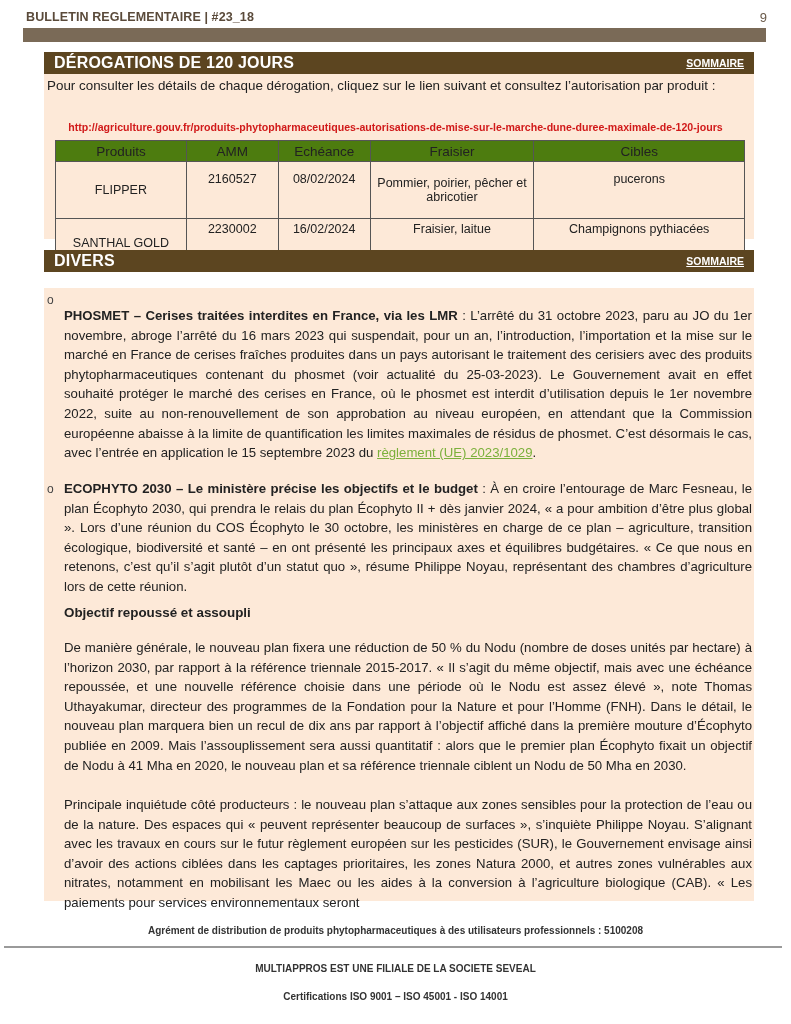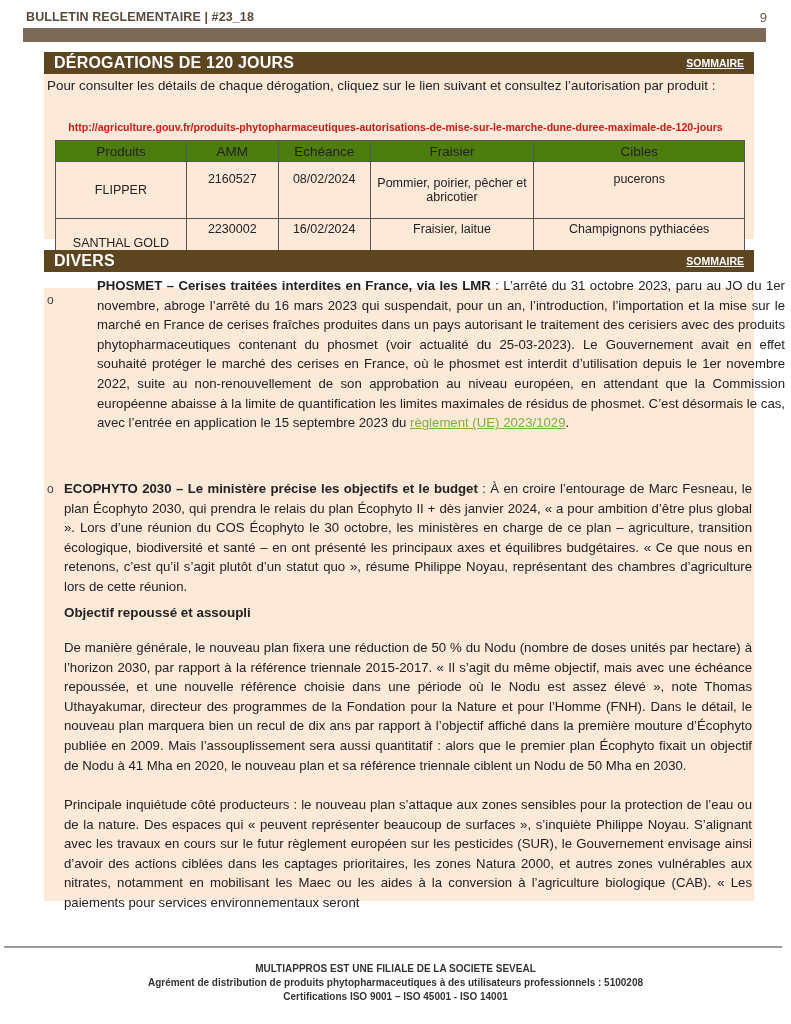--- a/index.html
+++ b/index.html
@@ -99,30 +99,30 @@
   </tbody>
 </table>
 
 <div class="peach" style="top:288px;height:613px;"></div>
 <div class="section-bar" style="top:250px;">
   <span class="section-title">DIVERS</span>
   <a class="sommaire">SOMMAIRE</a>
 </div>
 
 <span class="bullet" style="top:293px;">o</span>
-<div class="para" style="top:276px;margin-left:33px;">
+<div class="para" style="top:306px;">
   <b>PHOSMET – Cerises traitées interdites en France, via les LMR</b><span> : L’arrêté du 31 octobre 2023, paru au JO du 1er novembre, abroge l’arrêté du 16 mars 2023 qui suspendait, pour un an, l’introduction, l’importation et la mise sur le marché en France de cerises fraîches produites dans un pays autorisant le traitement des cerisiers avec des produits phytopharmaceutiques contenant du phosmet (voir actualité du 25-03-2023). Le Gouvernement avait en effet souhaité protéger le marché des cerises en France, où le phosmet est interdit d’utilisation depuis le 1er novembre 2022, suite au non-renouvellement de son approbation au niveau européen, en attendant que la Commission européenne abaisse à la limite de quantification les limites maximales de résidus de phosmet. C’est désormais le cas, avec l’entrée en application le 15 septembre 2023 du </span><a class="green">règlement (UE) 2023/1029</a><span>.</span>
 </div>
 
 <span class="bullet" style="top:482px;">o</span>
 <div class="para" style="top:479px;">
   <b>ECOPHYTO 2030 – Le ministère précise les objectifs et le budget</b><span> : À en croire l’entourage de Marc Fesneau, le plan Écophyto 2030, qui prendra le relais du plan Écophyto II + dès janvier 2024, « a pour ambition d’être plus global ». Lors d’une réunion du COS Écophyto le 30 octobre, les ministères en charge de ce plan – agriculture, transition écologique, biodiversité et santé – en ont présenté les principaux axes et équilibres budgétaires. « Ce que nous en retenons, c’est qu’il s’agit plutôt d’un statut quo », résume Philippe Noyau, représentant des chambres d’agriculture lors de cette réunion.</span>
 </div>
 
 <div class="subhead" style="top:605px;">Objectif repoussé et assoupli</div>
 
 <div class="para" style="top:638px;">De manière générale, le nouveau plan fixera une réduction de 50 % du Nodu (nombre de doses unités par hectare) à l’horizon 2030, par rapport à la référence triennale 2015-2017. « Il s’agit du même objectif, mais avec une échéance repoussée, et une nouvelle référence choisie dans une période où le Nodu est assez élevé », note Thomas Uthayakumar, directeur des programmes de la Fondation pour la Nature et pour l’Homme (FNH). Dans le détail, le nouveau plan marquera bien un recul de dix ans par rapport à l’objectif affiché dans la première mouture d’Écophyto publiée en 2009. Mais l’assouplissement sera aussi quantitatif : alors que le premier plan Écophyto fixait un objectif de Nodu à 41 Mha en 2020, le nouveau plan et sa référence triennale ciblent un Nodu de 50 Mha en 2030.</div>
 <div class="para" style="top:795px;">Principale inquiétude côté producteurs : le nouveau plan s’attaque aux zones sensibles pour la protection de l’eau ou de la nature. Des espaces qui « peuvent représenter beaucoup de surfaces », s’inquiète Philippe Noyau. S’alignant avec les travaux en cours sur le futur règlement européen sur les pesticides (SUR), le Gouvernement envisage ainsi d’avoir des actions ciblées dans les captages prioritaires, les zones Natura 2000, et autres zones vulnérables aux nitrates, notamment en mobilisant les Maec ou les aides à la conversion à l’agriculture biologique (CAB). « Les paiements pour services environnementaux seront</div>
 
 <div class="foot-rule"></div>
 <div class="foot" style="top:962px;">MULTIAPPROS EST UNE FILIALE DE LA SOCIETE SEVEAL</div>
-<div class="foot" style="top:976px;">Agrément de distribution de produits phytopharmaceutiques à des utilisateurs professionnels : 5100208</div>
+<div class="foot" style="top:924px;">Agrément de distribution de produits phytopharmaceutiques à des utilisateurs professionnels : 5100208</div>
 <div class="foot" style="top:990px;">Certifications ISO 9001 – ISO 45001 - ISO 14001</div>
 
 </body></html>

